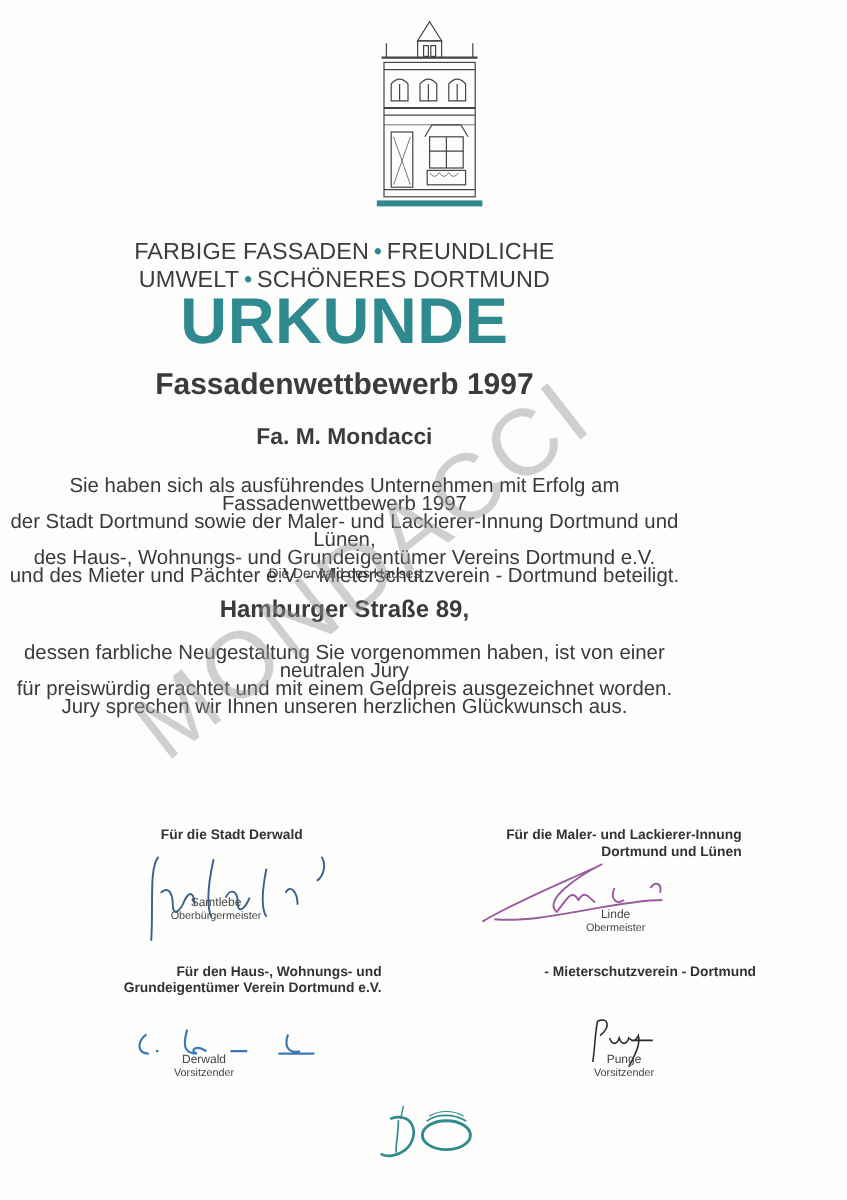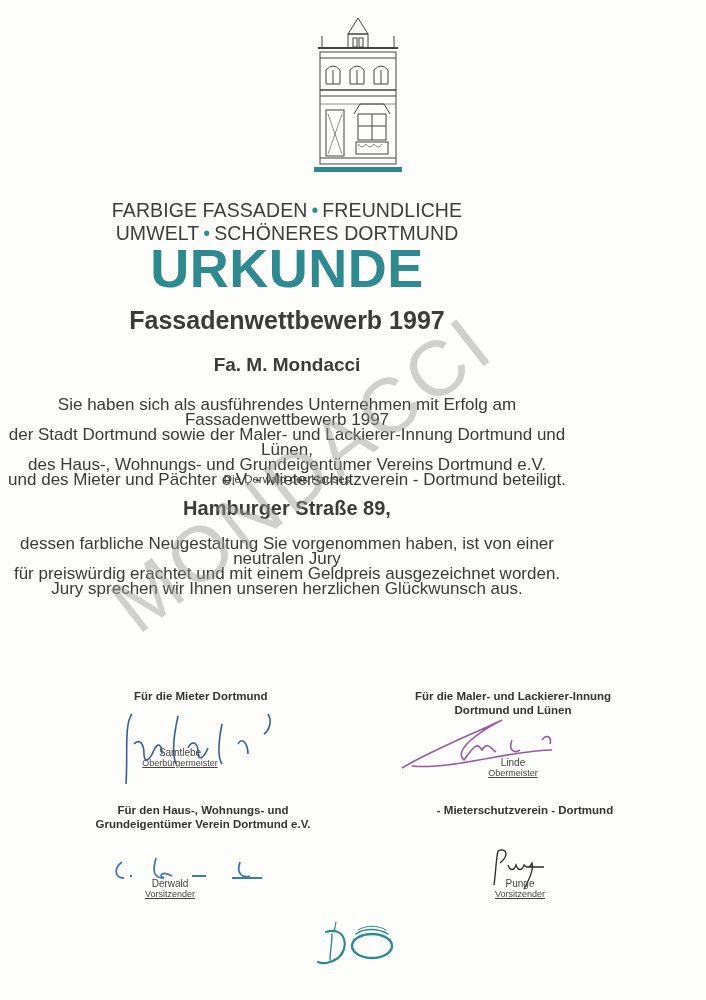--- a/index.html
+++ b/index.html
@@ -12,23 +12,23 @@
   #tagline .dot { color:#2e8c91; padding:0 4px; }
   #title { top:237px; font-size:54px; font-weight:bold; color:#2f8a8f; letter-spacing:0.5px; }
   #subtitle { top:306px; font-size:25px; font-weight:bold; color:#3b3b3b; }
   #company { top:354px; font-size:19px; font-weight:bold; color:#3b3b3b; }
   .body-text { font-size:17px; line-height:15px; color:#3a3a3a; }
   #para1 { top:397px; }
   #intro2 { top:472px; font-size:11.5px; }
   #address { top:497px; font-size:20px; font-weight:bold; color:#3b3b3b; }
   #para2 { top:536px; }
   .sig-block { position:absolute; text-align:center; }
-  .sig-org { font-size:11.5px; font-weight:bold; line-height:14px; color:#333; }
+  .sig-org { font-size:11.5px; font-weight:bold; line-height:14px; color:#333;text-align:right; }
   .sig-name { font-size:10px; color:#444; line-height:11px; }
-  .sig-role { font-size:9px; color:#444; line-height:11px;text-decoration:underline; }
+  .sig-role { font-size:9px; color:#444; line-height:11px; }
   #watermark { left:150px; top:560px; font-size:78px; font-weight:normal; color:rgba(150,150,150,0.45);
                transform:rotate(-38deg); transform-origin:left bottom; letter-spacing:4px; white-space:nowrap; }
   svg.sig { position:absolute; overflow:visible; }
 </style>
 </head>
 <body>
 
 <svg id="building" class="abs" viewBox="0 0 92 160">
   <g fill="none" stroke="#444" stroke-width="1">
     <path d="M36 20 L46 4 L56 20 Z"></path>
@@ -82,21 +82,21 @@
 
 <div id="para2" class="abs center body-text">
   <div>dessen farbliche Neugestaltung Sie vorgenommen haben, ist von einer neutralen Jury</div>
   <div>für preiswürdig erachtet und mit einem Geldpreis ausgezeichnet worden.</div>
   <div>Jury sprechen wir Ihnen unseren herzlichen Glückwunsch aus.</div>
 </div>
 
 <div id="watermark" class="abs">MONDACCI</div>
 
 <div class="sig-block" style="left:100px; top:689px; width:180px;">
-  <div class="sig-org" style="text-align:left; padding-left:34px;">Für die Mieter Dortmund</div>
+  <div class="sig-org" style="text-align:left; padding-left:34px;">Für die Stadt Derwald</div>
 </div>
 <svg class="sig" style="left:118px; top:704px;" width="210" height="85">
   <path d="M8 80 C10 50 6 20 14 10 M16 40 c6 -6 10 0 10 10 s6 6 10 -4 c4 -8 8 -6 8 4 M60 12 C56 30 54 50 58 60 M70 44 c4 -8 10 -6 10 4 s6 6 10 -4 M104 20 c-4 20 -4 34 0 40 M120 40 c4 -8 10 0 10 10 M150 10 c4 6 2 16 -4 20" fill="none" stroke="#3a5f8a" stroke-width="1.6"></path>
 </svg>
 <div class="sig-block" style="left:120px; top:747px; width:120px;">
   <div class="sig-name">Samtlebe</div>
   <div class="sig-role">Oberbürgermeister</div>
 </div>
 
 <div class="sig-block" style="left:408px; top:689px; width:210px;">

